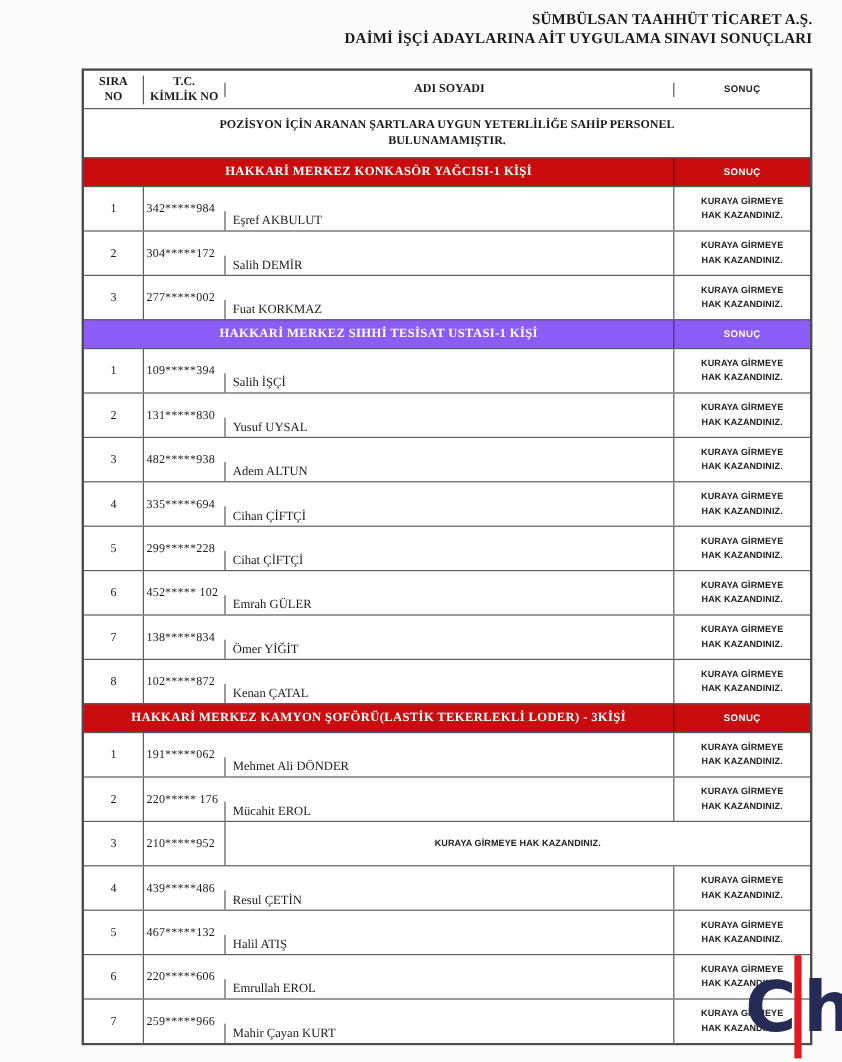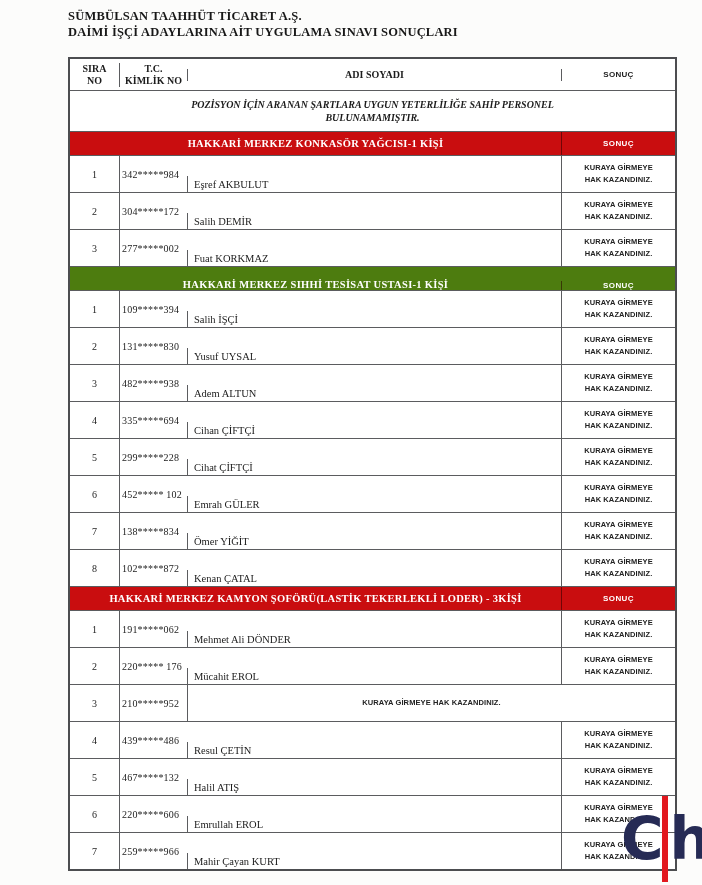--- a/index.html
+++ b/index.html
@@ -7,21 +7,21 @@
     position:relative;
     width:702px;height:885px;
     background:#fcfcfb;
     overflow:hidden;
     font-family:"Liberation Serif", serif;
     color:#1c1c1c;
   }
   
   .doc-title{
     position:absolute;top:9px;left:68px;width:609px;
-    text-align:left;font-weight:bold;font-size:12.5px;line-height:15.5px;
+    text-align:right;font-weight:bold;font-size:12.5px;line-height:15.5px;
     color:#181818;letter-spacing:.2px;
   }
   
   .tbl{
     position:absolute;top:57px;left:68px;width:609px;
     border:2px solid #4c4d50;background:#ffffff;
     box-sizing:border-box;
   }
   .row{display:flex;border-top:1px solid #5b5c5f;}
   .row:first-child{border-top:none;align-items:center;}
@@ -49,21 +49,21 @@
     text-align:center;
   }
   .band-sonuc{
     color:#ffffff;font-weight:bold;font-size:8px;letter-spacing:.4px;
     font-family:"Liberation Sans", sans-serif;
   }
   
   .note-row{height:40px;background:#ffffff;}
   .note{
     font-weight:bold;font-size:10px;line-height:13px;text-align:center;
-    padding:0 80px;color:#1b1b1b;font-style:italic;
+    padding:0 80px;color:#1b1b1b;
   }
   
   .data-row{height:36px;background:#ffffff;}
   .sira{font-size:10px;}
   .tc{font-size:10px;justify-content:flex-start;padding-left:2px;letter-spacing:.2px;}
   .nm{font-size:10.5px;justify-content:flex-start;padding-left:6px;margin-top:20px;}
   .res{
     font-family:"Liberation Sans", sans-serif;font-weight:bold;
     font-size:7.5px;line-height:1.55;text-align:center;letter-spacing:.1px;
     color:#222222;padding:0 20px;
@@ -119,21 +119,21 @@
         <div class="c tc w-tc">304*****172</div>
         <div class="c nm w-name">Salih DEMİR</div>
         <div class="c res w-sonuc">KURAYA GİRMEYE HAK KAZANDINIZ.</div>
       </div>
       <div class="row data-row">
         <div class="c sira w-sira">3</div>
         <div class="c tc w-tc">277*****002</div>
         <div class="c nm w-name">Fuat KORKMAZ</div>
         <div class="c res w-sonuc">KURAYA GİRMEYE HAK KAZANDINIZ.</div>
       </div>
-      <div class="row band" style="background: #4d7c0f; align-items: flex-end;">
+      <div class="row band" style="background: #8b5cf6;">
         <div class="c band-title w-main">HAKKARİ MERKEZ SIHHİ TESİSAT USTASI-1 KİŞİ</div>
         <div class="c band-sonuc w-sonuc">SONUÇ</div>
       </div>
       <div class="row data-row">
         <div class="c sira w-sira">1</div>
         <div class="c tc w-tc">109*****394</div>
         <div class="c nm w-name">Salih İŞÇİ</div>
         <div class="c res w-sonuc">KURAYA GİRMEYE HAK KAZANDINIZ.</div>
       </div>
       <div class="row data-row">

